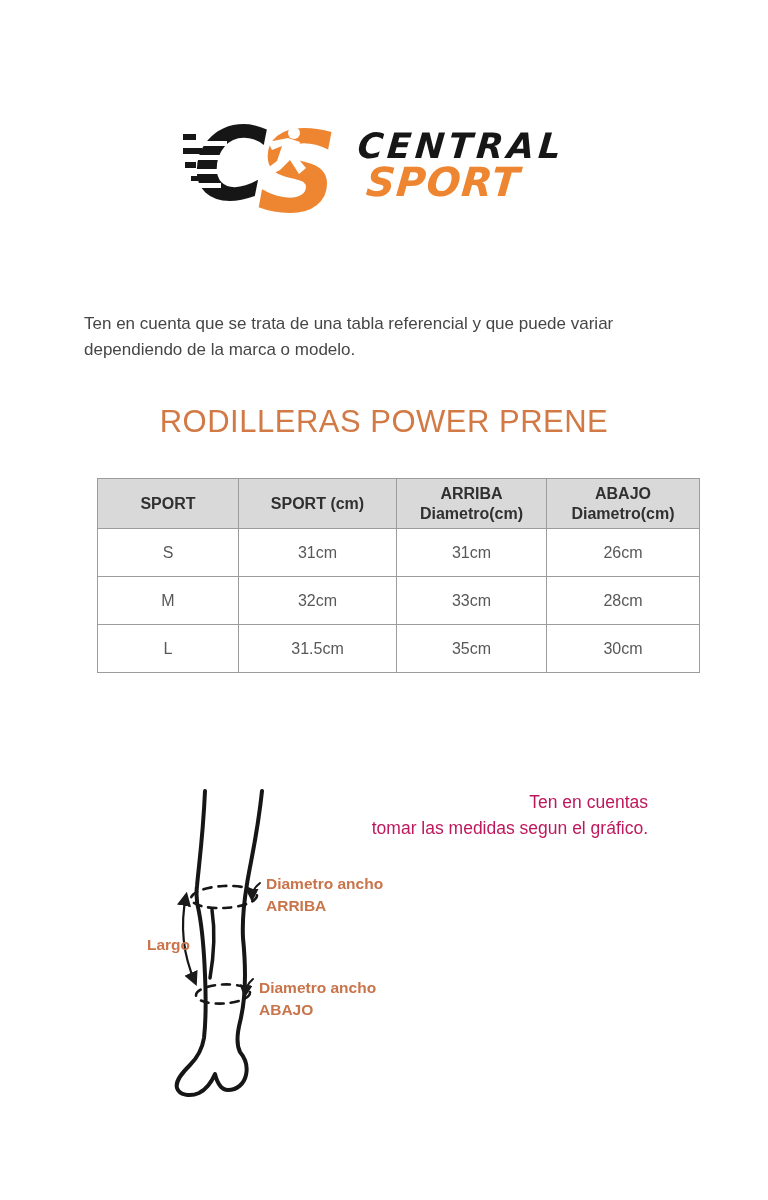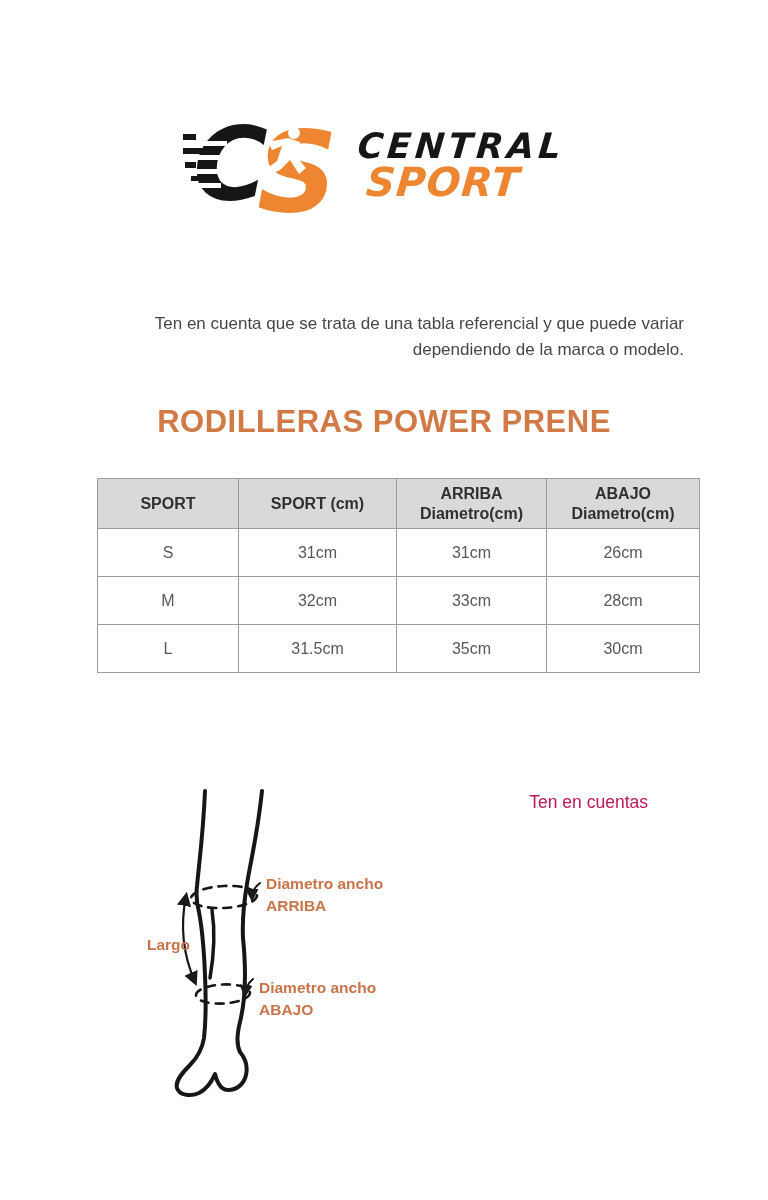--- a/index.html
+++ b/index.html
@@ -24,25 +24,25 @@
   }
   .word-sport {
     font-family:"DejaVu Sans", sans-serif; font-style:italic; font-weight:bold;
     font-size:40px; line-height:1; letter-spacing:1px; color:var(--logo-orange,#EE8530);
     margin-left:12px; margin-top:-2px; white-space:nowrap;
   }
 
   
   .disclaimer {
     position:absolute; top:311px; left:0; right:0; margin:0 auto; max-width:600px;
-    text-align:right; font-size:17px; line-height:1.55; color:var(--text-dark,#464646);
+    text-align:left; font-size:17px; line-height:1.55; color:var(--text-dark,#464646);
   }
   .page-title {
     position:absolute; top:406px; left:0; right:0; margin:0; text-align:center;
-    font-size:31px; line-height:1; font-weight:bold; letter-spacing:0.5px;
+    font-size:31px; line-height:1; font-weight:normal; letter-spacing:0.5px;
     color:var(--heading-orange,#D27A45);
   }
 
   
   .size-table {
     position:absolute; left:97px; top:478px; width:602px;
     border-collapse:collapse; table-layout:fixed;
     font-size:16px; color:var(--table-text,#58585A);
   }
   .size-table th, .size-table td {
@@ -141,20 +141,21 @@
         <td>L</td>
         <td>31.5cm</td>
         <td>35cm</td>
         <td>30cm</td>
       </tr>
     </tbody>
   </table>
 
   <div class="note">
     <div>Ten en cuentas</div>
+    <div>tomar las medidas segun el gráfico.</div>
   </div>
 
   <svg class="diagram" viewBox="140 782 255 333">
     <defs>
       <marker id="ah" viewBox="0 0 10 10" refX="7" refY="5" markerWidth="6.5" markerHeight="6.5" orient="auto-start-reverse">
         <path d="M0,0 L10,5 L0,10 z" fill="#1a1a1a"></path>
       </marker>
     </defs>
 
     <path class="leg-stroke" stroke-width="4" d="M 262,791

